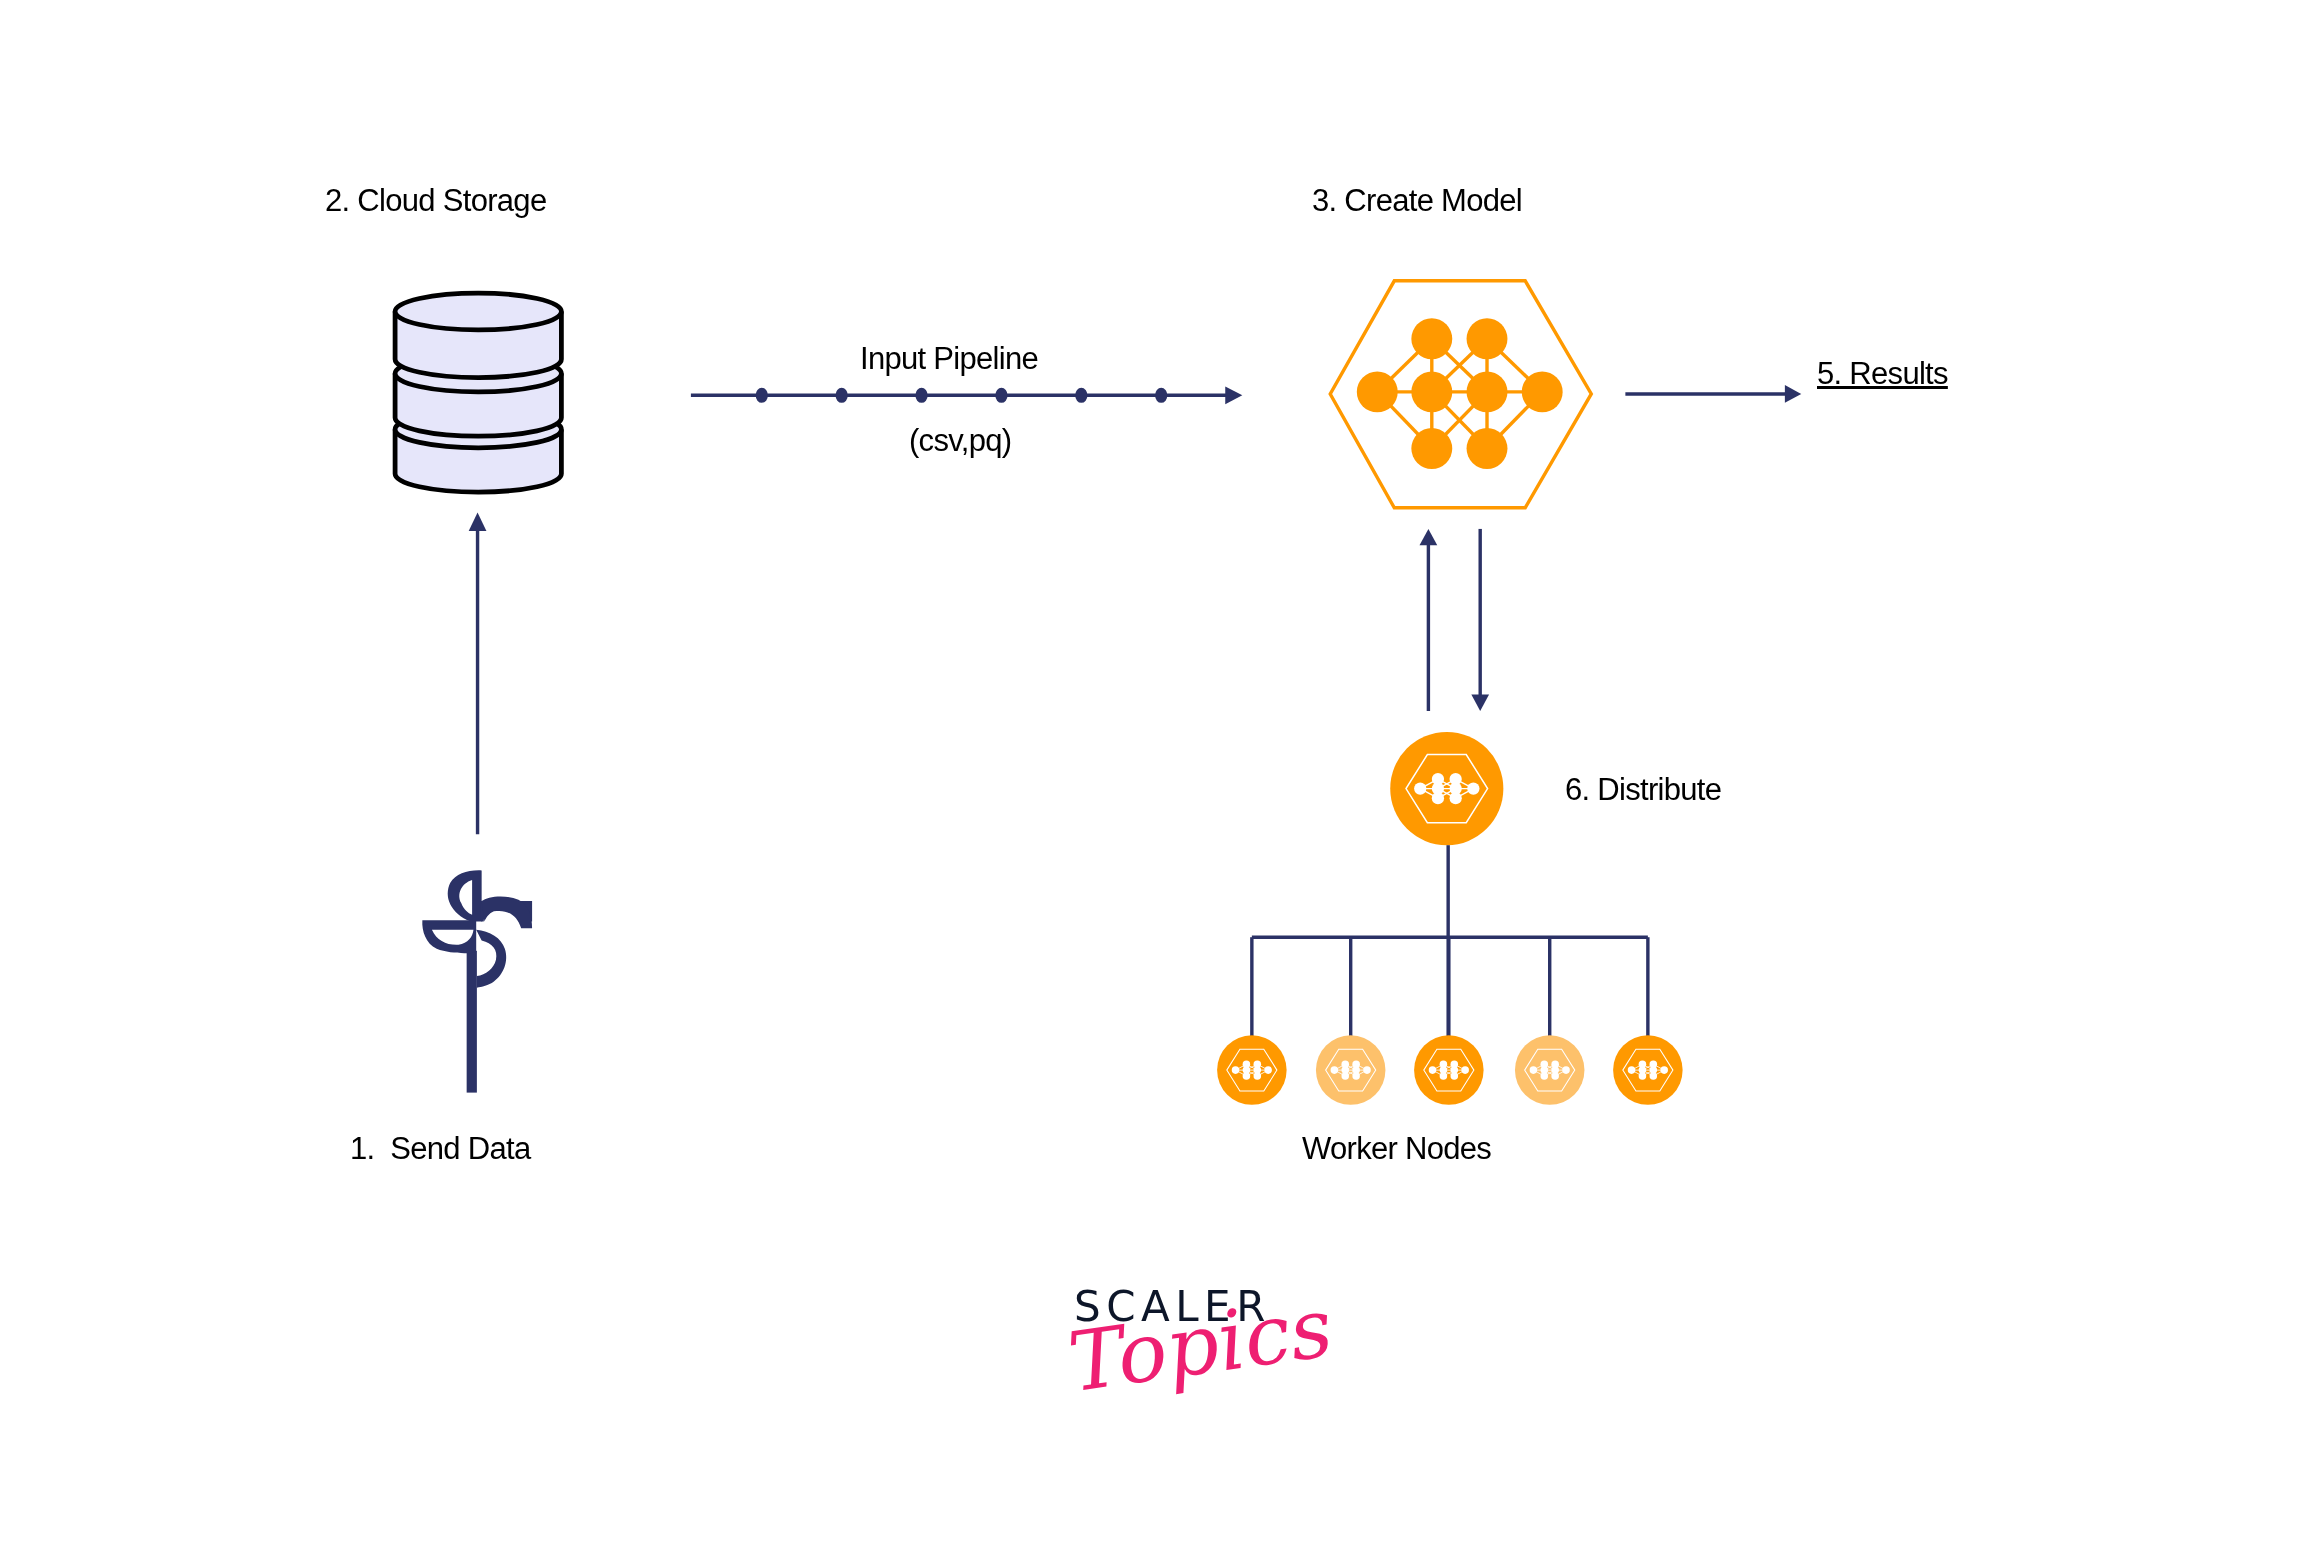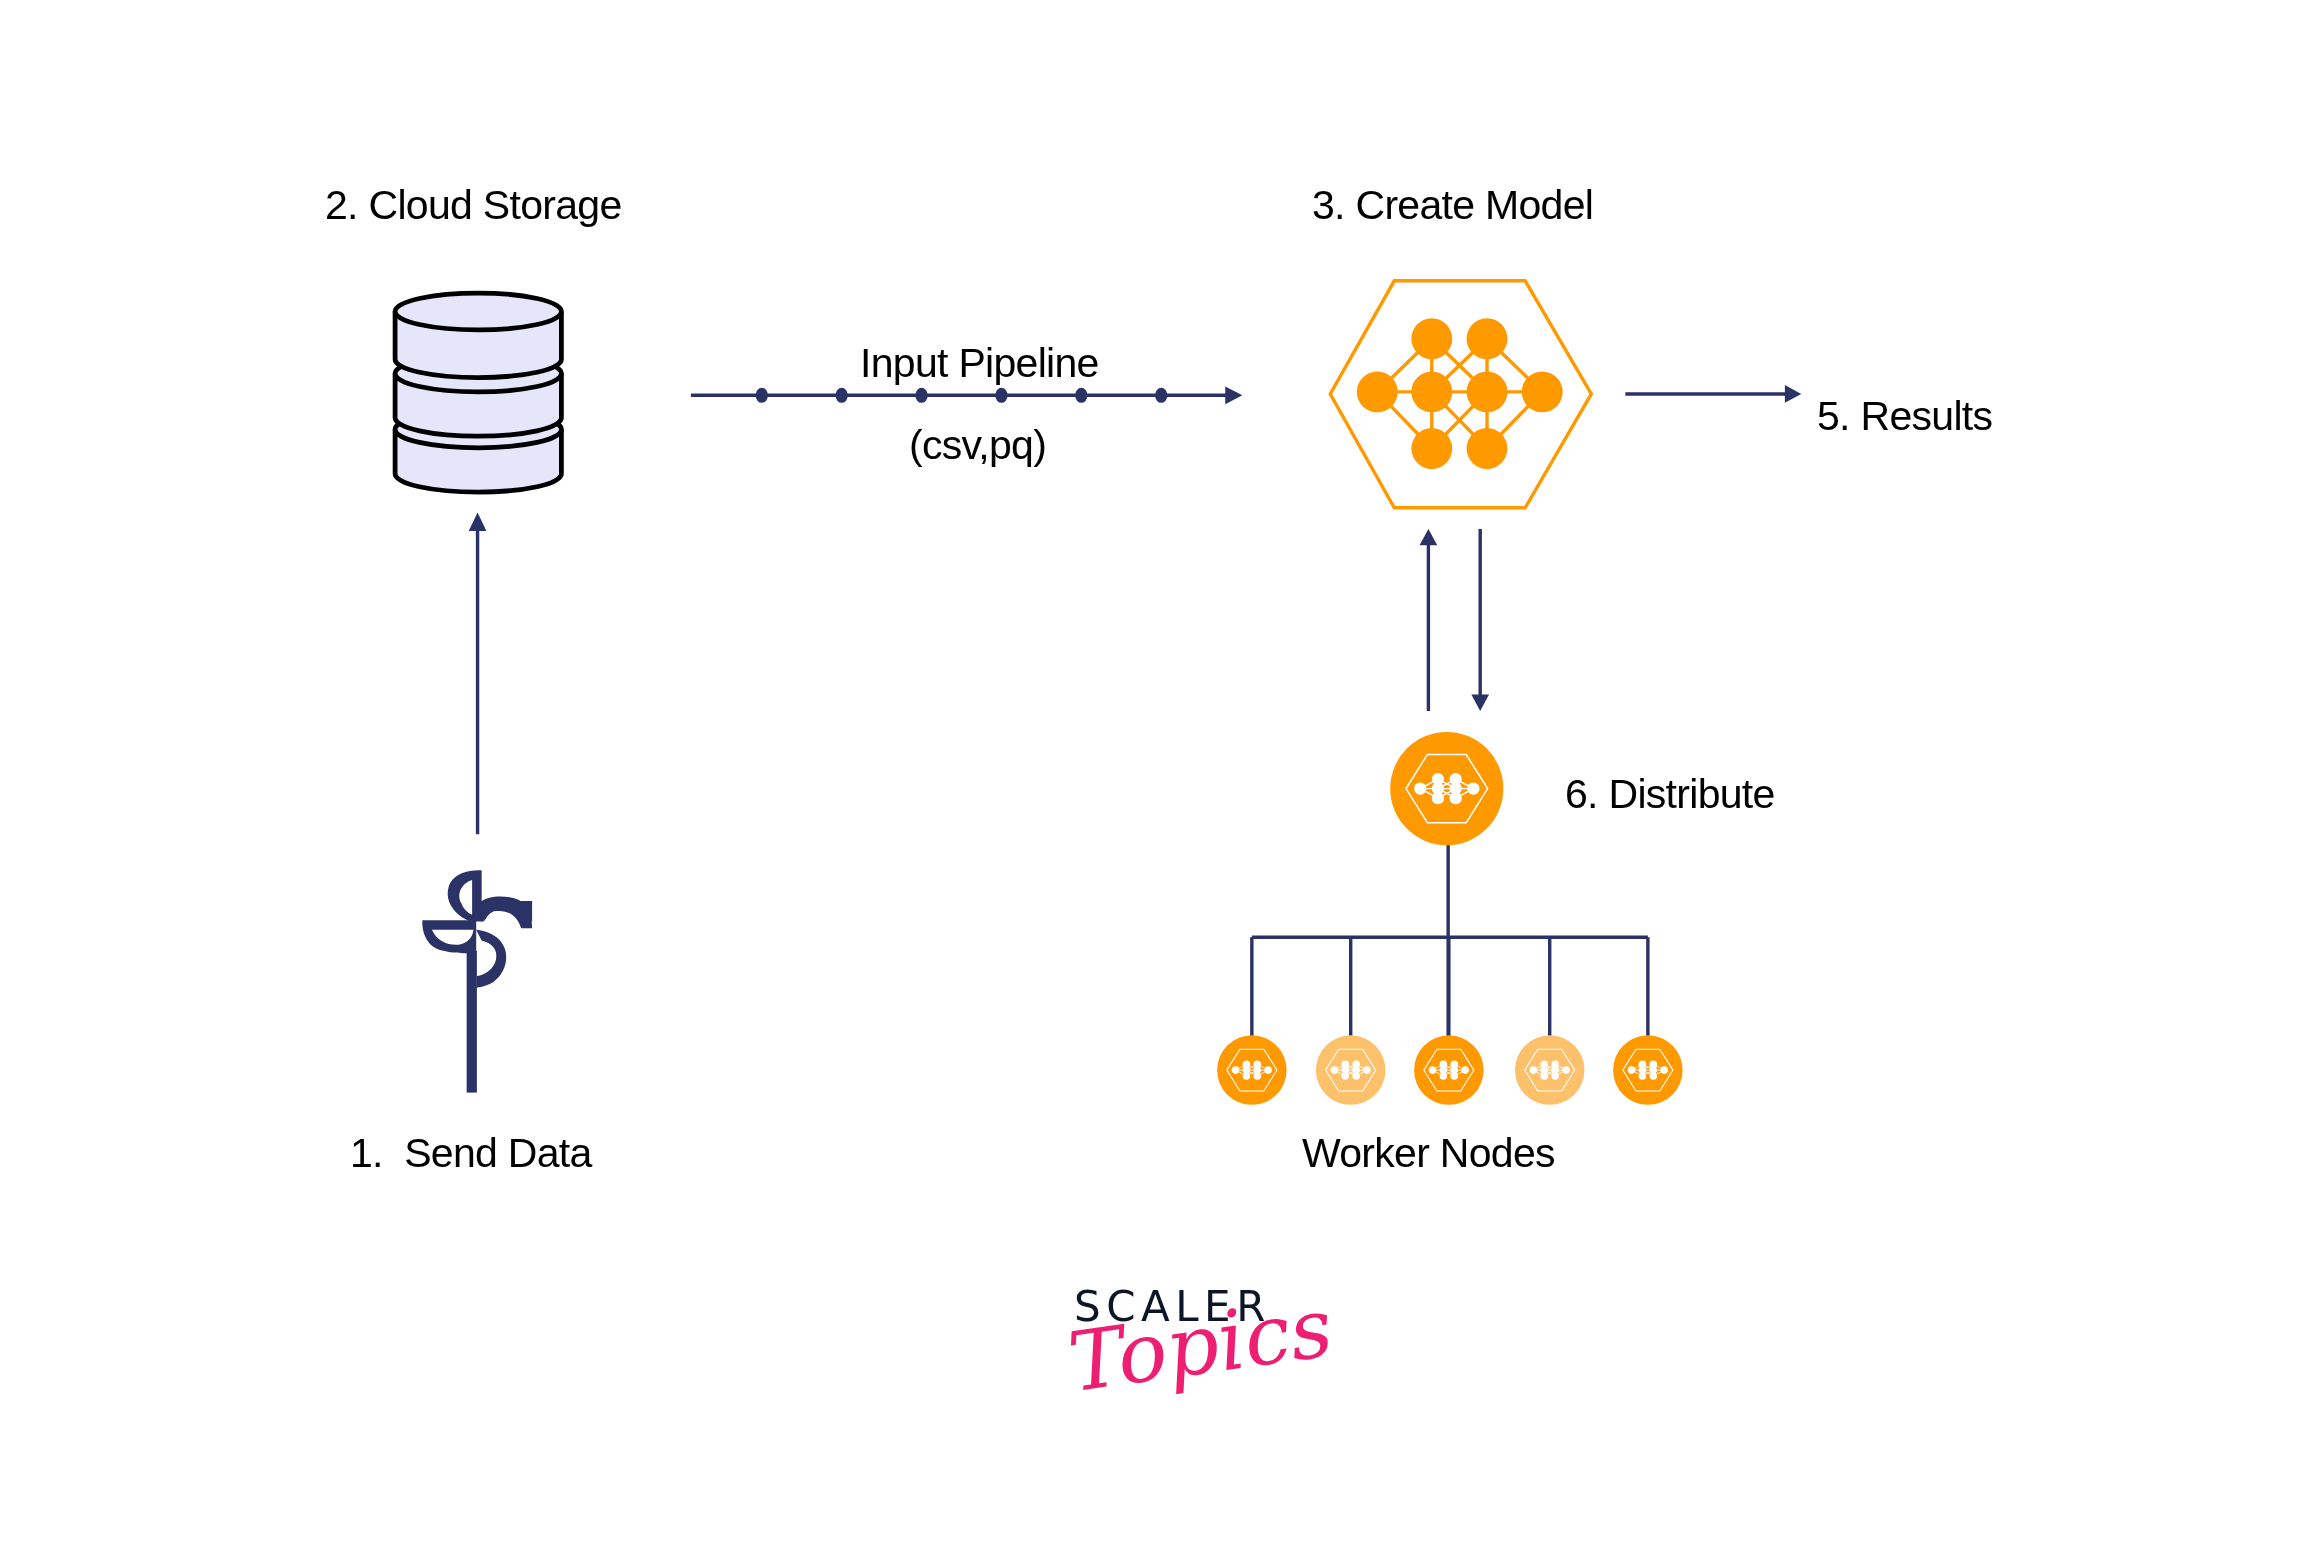--- a/index.html
+++ b/index.html
@@ -1,18 +1,18 @@
 <!DOCTYPE html>
 <html style="font-size:11px"><head>
 <meta charset="utf-8">
 <style>
   html, body { margin: 0; padding: 0; background: #ffffff; }
   body { width: 2319px; height: 1567px; position: relative; overflow: hidden; font-family: "Liberation Sans", "DejaVu Sans", sans-serif; }
   #diagram { position: absolute; left: 0; top: 0; }
-  .lbl { position: absolute; color: #000000; font-size: 41px; white-space: pre; line-height: 1; font-family: "Liberation Sans", "DejaVu Sans", sans-serif; letter-spacing: -0.7px; }
+  .lbl { position: absolute; color: #000000; font-size: 31px; white-space: pre; line-height: 1; font-family: "Liberation Sans", "DejaVu Sans", sans-serif; letter-spacing: -0.7px; }
   .logo-scaler { position: absolute; left: 1074px; top: 1286px; font-family: "DejaVu Sans", sans-serif; font-weight: normal; font-size: 42px; letter-spacing: 5.5px; color: #0d1629; line-height: 1; }
   .logo-topics { position: absolute; left: 1064px; top: 1323px; font-family: "DejaVu Serif", serif; font-style: italic; font-size: 82px; color: #ee1f72; line-height: 1; transform: rotate(-8deg); transform-origin: left top; }
 </style>
 </head>
 <body>
 
 <svg id="diagram" width="2319" height="1567" viewBox="0 0 3401 2299" xmlns="http://www.w3.org/2000/svg">
   <defs>
     <marker id="arrowhead" viewBox="0 0 10 10" refX="9" refY="5" markerWidth="6" markerHeight="6" orient="auto-start-reverse" markerUnits="userSpaceOnUse">
       <path d="M0,0 L10,5 L0,10 z" fill="#2b3266"></path>
@@ -249,20 +249,20 @@
         <circle cx="2409.012048192771" cy="1578.6024096385543" r="5.53012048192771" fill="#fff"></circle>
         <circle cx="2424.987951807229" cy="1578.6024096385543" r="5.53012048192771" fill="#fff"></circle>
       </g>
     </g>
 </svg>
 
 <div class="lbl" style="left:325px; top:185px;">2. Cloud Storage</div>
 <div class="lbl" style="left:1312px; top:185px;">3. Create Model</div>
 <div class="lbl" style="left:860px; top:323px;margin-top:20px;">Input Pipeline</div>
 <div class="lbl" style="left:909px; top:425px;">(csv,pq)</div>
-<div class="lbl" style="left:1817px; top:396px;">5. Results</div>
+<div class="lbl" style="left:1817px; top:358px;text-decoration:underline;">5. Results</div>
 <div class="lbl" style="left:1565px; top:774px;">6. Distribute</div>
 <div class="lbl" style="left:350px; top:1133px;">1.  Send Data</div>
 <div class="lbl" style="left:1302px; top:1133px;">Worker Nodes</div>
 
 <div class="logo-scaler">SCALER</div>
 <div class="logo-topics">Topics</div>
 
 
 </body></html>

